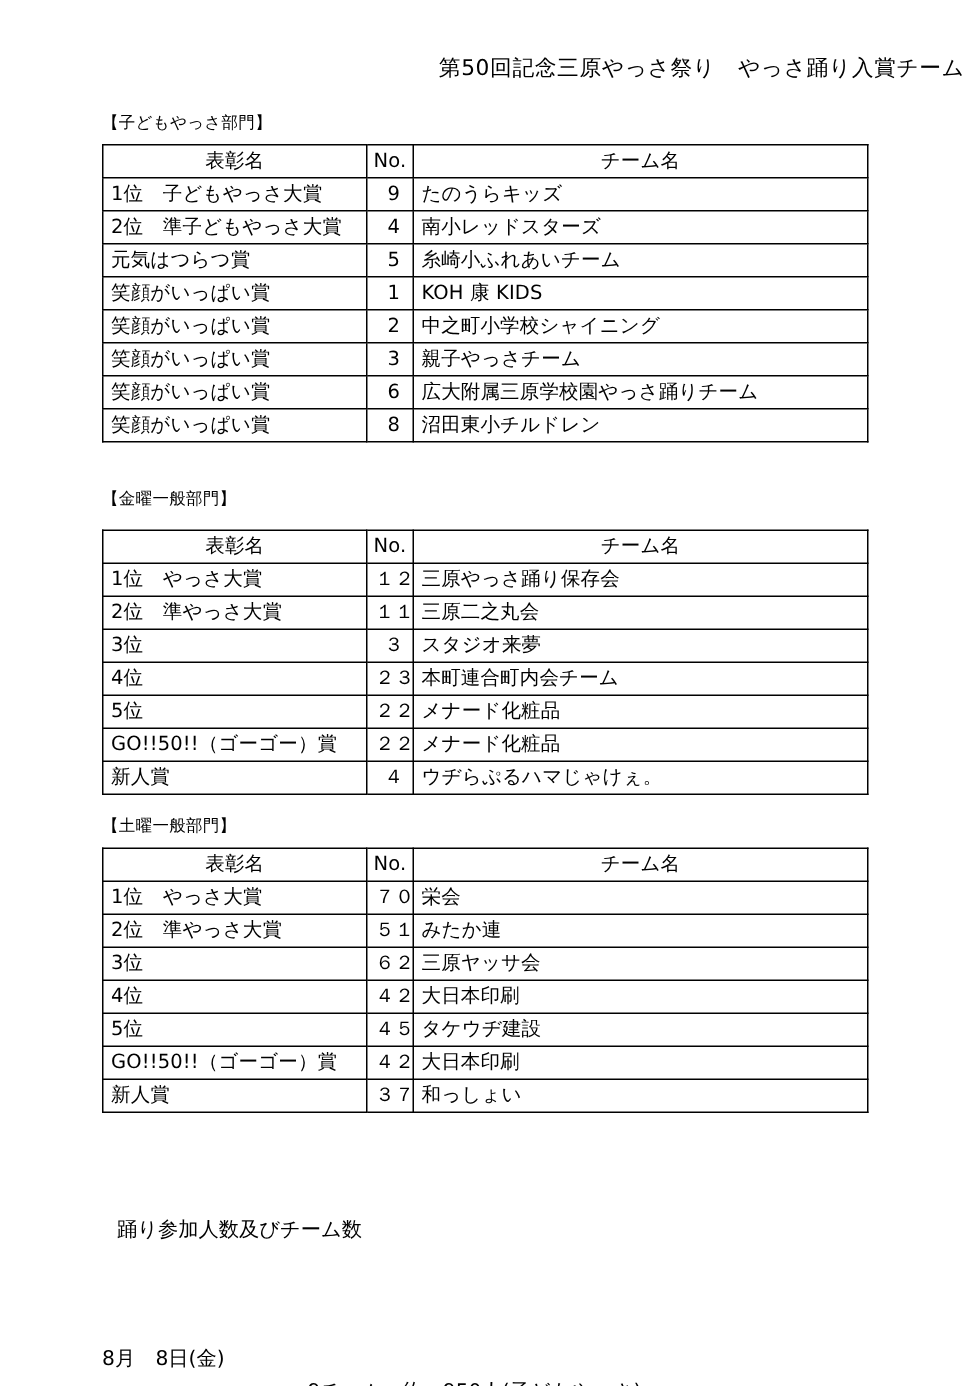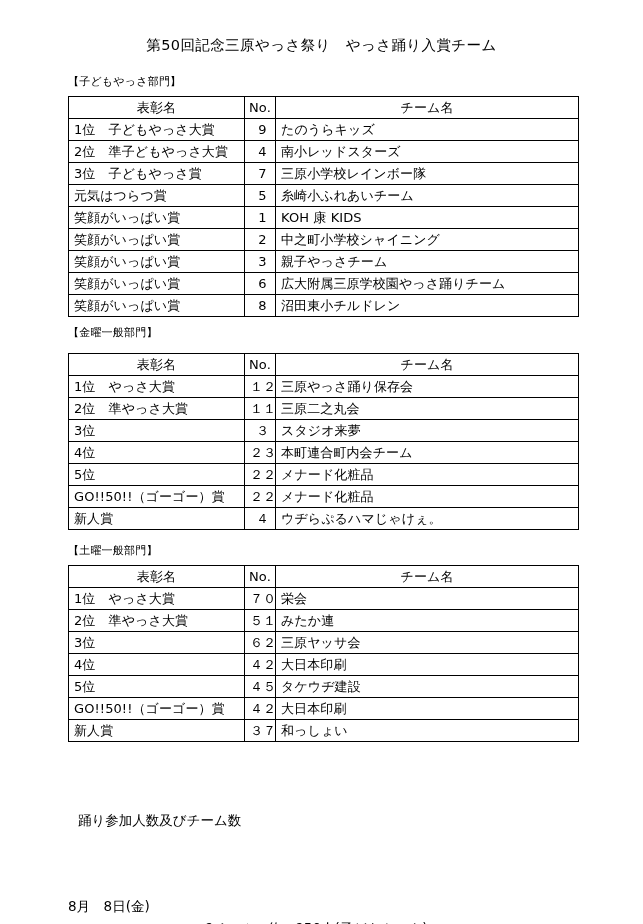--- a/index.html
+++ b/index.html
@@ -23,21 +23,21 @@
     height: 924px;
     box-sizing: border-box;
   }
 
   
   .doc-title {
     position: absolute;
     left: 0;
     top: 36px;
     width: 643px;
-    text-align: center;
+    text-align: right;
     font-size: 14.5px;
     letter-spacing: 0.4px;
     white-space: pre;
   }
 
   
   .section-head {
     position: absolute;
     left: 68px;
     font-size: 11px;
@@ -137,25 +137,20 @@
         <td>1位　子どもやっさ大賞</td>
         <td class="no-cell">9</td>
         <td>たのうらキッズ</td>
       </tr>
       <tr>
         <td>2位　準子どもやっさ大賞</td>
         <td class="no-cell">4</td>
         <td>南小レッドスターズ</td>
       </tr>
       <tr>
-        <td>3位　子どもやっさ賞</td>
-        <td class="no-cell">7</td>
-        <td>三原小学校レインボー隊</td>
-      </tr>
-      <tr>
         <td>元気はつらつ賞</td>
         <td class="no-cell">5</td>
         <td>糸崎小ふれあいチーム</td>
       </tr>
       <tr>
         <td>笑顔がいっぱい賞</td>
         <td class="no-cell">1</td>
         <td>KOH 康 KIDS</td>
       </tr>
       <tr>

